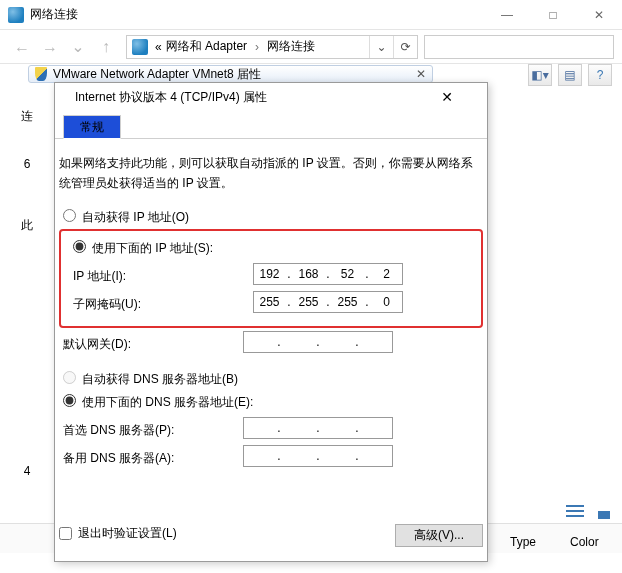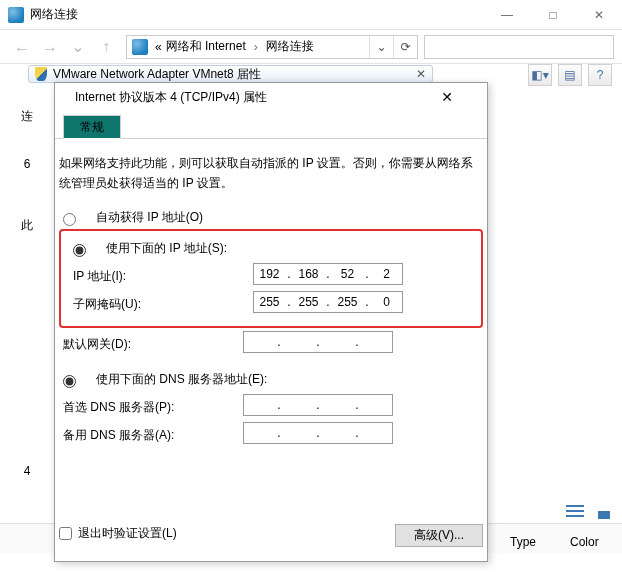--- a/index.html
+++ b/index.html
@@ -32,24 +32,24 @@
   .ic-grid{background:#3b78b4;box-shadow:inset 0 6px 0 0 #fff,inset 6px 0 0 0 #fff}
   .small-gradient-dialog{position:absolute;top:65px;left:28px;width:405px;height:18px;background:linear-gradient(#fff,#e6eef8);border:1px solid #c0cfe2;border-radius:3px;display:flex;align-items:center;padding:0 6px;color:#444}
   .shield{width:12px;height:14px;background:linear-gradient(135deg,#f2d24b 50%,#2d6fb4 50%);border-radius:1px 1px 4px 4px / 1px 1px 8px 8px;margin-right:6px}
   .small-gradient-dialog .close{margin-left:auto;color:#555}
   
   .dialog{position:absolute;top:82px;left:54px;width:434px;height:480px;background:#fff;border:1px solid #9a9a9a;box-shadow:2px 2px 8px rgba(0,0,0,.2);display:flex;flex-direction:column}
   .dlg-title{height:28px;display:flex;align-items:center;padding:0 20px}
   .dlg-title .t{flex:1}
   .dlg-close{width:40px;height:100%;display:flex;align-items:center;justify-content:center;font-size:14px}
   .tabrow{position:relative;height:28px;padding:6px 8px 0;border-bottom:1px solid #cfcfcf}
-  .tab{position:absolute;bottom:-1px;left:8px;height:24px;background:#0f766e;border:1px solid #cfcfcf;border-bottom:1px solid #fff;padding:0 16px;display:flex;align-items:center}
+  .tab{position:absolute;bottom:-1px;left:8px;height:24px;background:#1d4ed8;border:1px solid #cfcfcf;border-bottom:1px solid #fff;padding:0 16px;display:flex;align-items:center}
   .content{flex:1;padding:14px 4px;overflow:hidden;display:flex;flex-direction:column;gap:12px}
   .desc{line-height:1.7}
-  .radio-row{display:flex;align-items:flex-end;gap:20px;padding:3px 4px}
+  .radio-row{display:flex;align-items:flex-start;gap:6px;padding:3px 4px}
   .radio-row.dim{color:#888}
   input[type=radio]{margin:0;width:13px;height:13px;accent-color:#333}
   .red-box{border:2px solid #e03030;border-radius:4px;padding:6px 8px 10px}
   .field{display:flex;align-items:flex-end;padding:3px 4px}
   .field .lbl{width:180px}
   .ipbox{width:150px;height:22px;border:1px solid #999;display:flex;font-family:Consolas,monospace}
   .ipbox .oct{flex:1;text-align:center;line-height:20px}
   .ipbox .dot{width:8px;text-align:center;line-height:20px}
   .chk-row{display:flex;align-items:center;gap:6px}
   input[type=checkbox]{margin:0;width:13px;height:13px}
@@ -70,21 +70,21 @@
 </div>
 
 <div class="addrbar">
   <div class="nav-arrow">←</div>
   <div class="nav-arrow">→</div>
   <div class="nav-arrow chev">⌄</div>
   <div class="nav-arrow">↑</div>
   <div class="pathbox">
     <div class="icon-sm"></div>
     <span class="crumb">«</span>
-    <span class="crumb">网络和 Internet</span>
+    <span class="crumb">网络和 Adapter</span>
     <span class="crumb-sep">›</span>
     <span class="crumb">网络连接</span>
     <div class="spacer"></div>
     <div class="path-btn">⌄</div>
     <div class="path-btn">⟳</div>
   </div>
   <div class="searchbox"></div>
 </div>
 
 <div class="view-ctrls">
@@ -177,20 +177,24 @@
           <span class="oct"></span>
             <span class="dot">.</span>
           <span class="oct"></span>
             <span class="dot">.</span>
           <span class="oct"></span>
         </div>
       </div>
     </div>
 
     <div>
+      <label class="radio-row dim">
+        <input type="radio" name="dnsmode" disabled="" style="">
+        <span>自动获得 DNS 服务器地址(B)</span>
+      </label>
       <label class="radio-row">
         <input type="radio" name="dnsmode" checked="" style="">
         <span>使用下面的 DNS 服务器地址(E):</span>
       </label>
       <div class="field">
         <div class="lbl">首选 DNS 服务器(P):</div>
         <div class="ipbox">
           <span class="oct"></span>
             <span class="dot">.</span>
           <span class="oct"></span>

